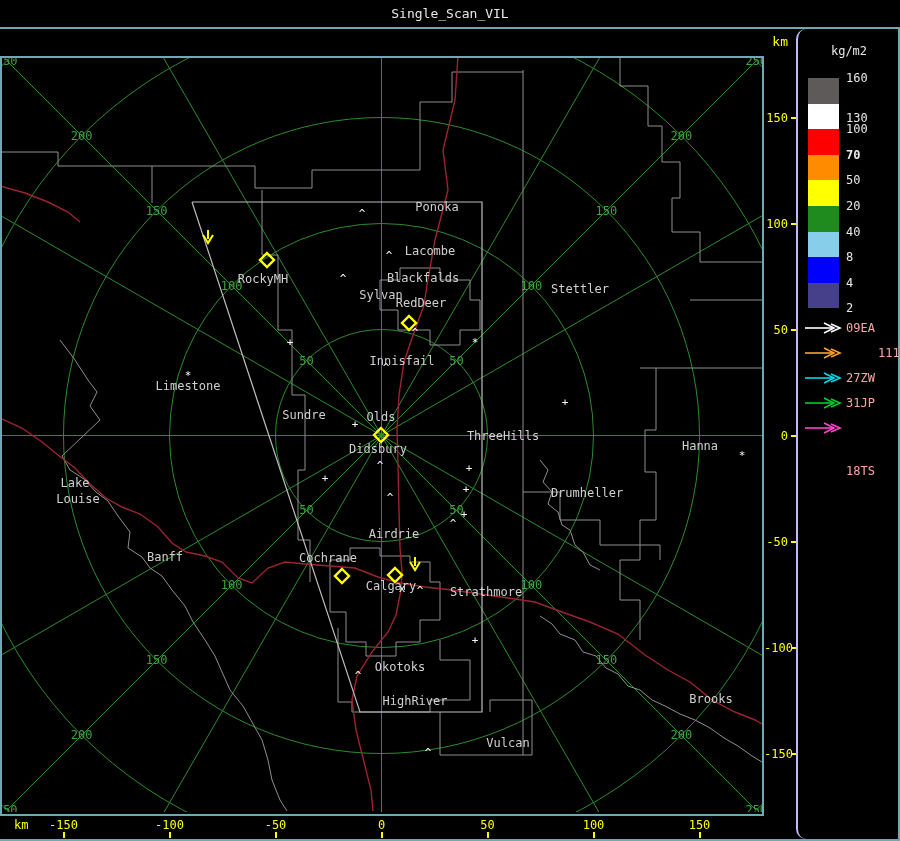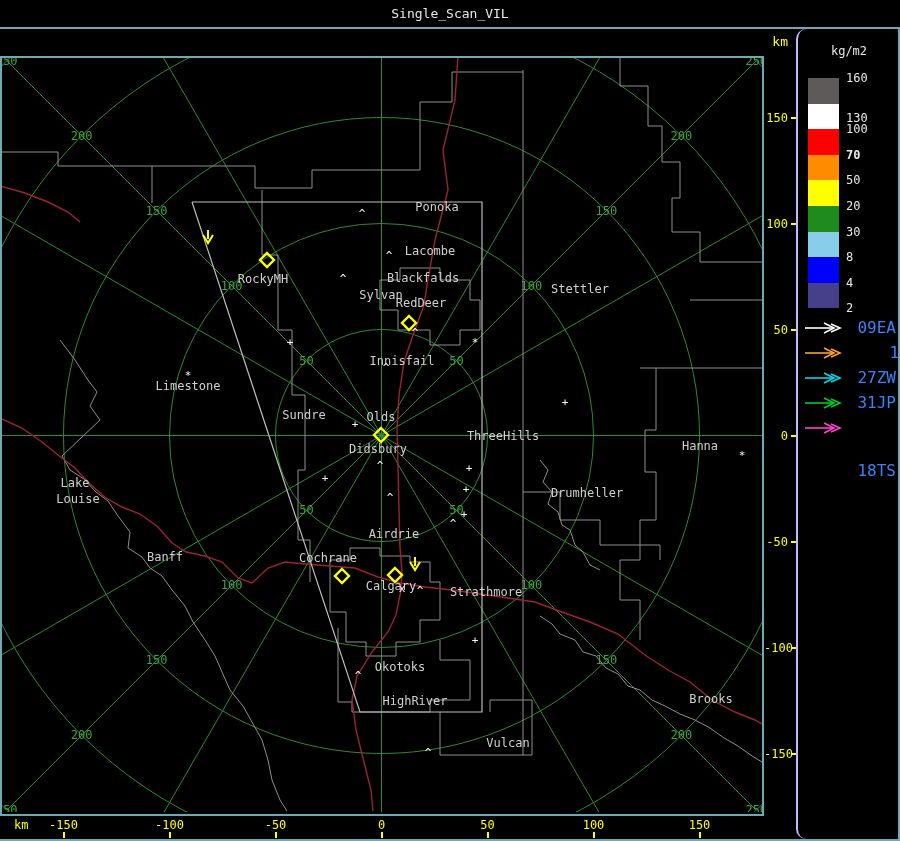--- a/index.html
+++ b/index.html
@@ -24,21 +24,21 @@
                color:#ffff00;font-size:12px;}
   .baxis-tick{position:absolute;top:16px;width:2px;height:6px;background:#ffff00;}
   #legend-panel{left:796px;top:29px;width:102px;height:810px;background:#000;
                 border-left:2px solid #c4b5fd;box-sizing:border-box;border-radius:10px;}
   #colorbar-unit{position:absolute;left:18px;top:15px;width:66px;text-align:center;
                  color:#e8e8e8;font-size:12px;}
   .swatch{position:absolute;left:10px;width:31px;}
   .cb-label{position:absolute;left:48px;width:44px;height:14px;line-height:14px;
             color:#e8e8e8;font-size:12px;}
   .track-row-label{position:absolute;left:48px;width:50px;height:14px;line-height:14px;
-                   color:#3b82f6;font-size:16px;text-align:right;}
+                   color:#fca5a5;font-size:12px;}
   .track-arrow{position:absolute;left:6px;width:40px;height:12px;}
   svg{display:block;}
 </style>
 </head>
 <body>
 
 <div class="frame" style="left:0;top:0;width:2px;height:841px;"></div>
 <div class="frame" style="left:898px;top:0;width:2px;height:841px;"></div>
 <div class="frame" style="left:0;top:0;width:900px;height:2px;"></div>
 <div class="frame" style="left:0;top:839px;width:900px;height:2px;"></div>
@@ -223,21 +223,21 @@
       <div class="swatch" style="top: 177px; height: 25.6px; background: rgb(31, 139, 31);"></div>
       <div class="swatch" style="top: 202.6px; height: 25.6px; background: rgb(135, 206, 235);"></div>
       <div class="swatch" style="top: 228.2px; height: 25.6px; background: rgb(0, 0, 255);"></div>
       <div class="swatch" style="top: 253.8px; height: 25.6px; background: rgb(70, 64, 139);"></div>
       <div class="cb-label" style="top: 42px;">160</div>
       <div class="cb-label" style="top: 51px; margin-top: 31px;">130</div>
       <div class="cb-label" style="top: 93.2px;">100</div>
       <div class="cb-label" style="top: 118.8px; font-weight: bold;">70</div>
       <div class="cb-label" style="top: 144.4px;">50</div>
       <div class="cb-label" style="top: 170px;">20</div>
-      <div class="cb-label" style="top: 195.6px;">30</div>
+      <div class="cb-label" style="top: 195.6px;">40</div>
       <div class="cb-label" style="top: 221.2px;">8</div>
       <div class="cb-label" style="top: 246.8px;">4</div>
       <div class="cb-label" style="top: 272.4px;">2</div>
     </div>
   <div id="track-list">
       <div class="track-arrow" style="top: 293px;">
         <svg width="40" height="12">
           <line x1="1" y1="6" x2="30" y2="6" stroke="#ffffff" stroke-width="1.6"></line>
           <polyline points="20,1 30,6 20,11" fill="none" stroke="#ffffff" stroke-width="1.6"></polyline>
           <polyline points="27,2 36,6 27,10" fill="none" stroke="#ffffff" stroke-width="1.6"></polyline>

